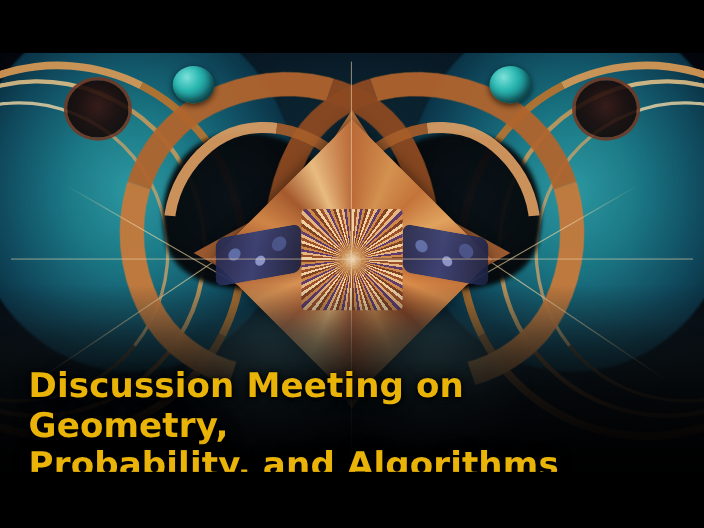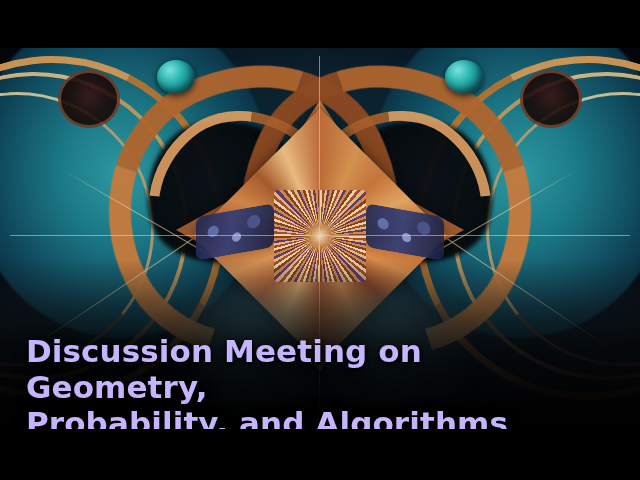--- a/index.html
+++ b/index.html
@@ -342,21 +342,21 @@
     position: absolute;
     left: 0;
     top: 334px;
     width: 640px;
     z-index: 55;
     padding: 0 26px;
     box-sizing: border-box;
   }
   #title-text {
     margin: 0;
-    color: #c4b5fd;
+    color: #eab308;
     font-family: "DejaVu Sans", sans-serif;
     font-size: 31px;
     line-height: 1.16;
     font-weight: 700;
     letter-spacing: .1px;
     text-shadow:
       0 2px 5px rgba(0,0,0,.85),
       0 0 14px rgba(0,0,0,.7),
       0 1px 2px rgba(0,0,0,.95);
     white-space: pre-line;

